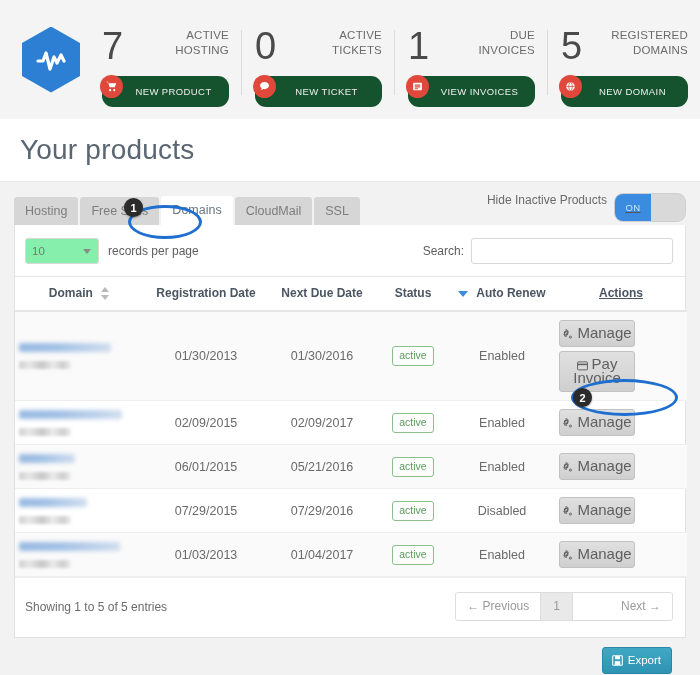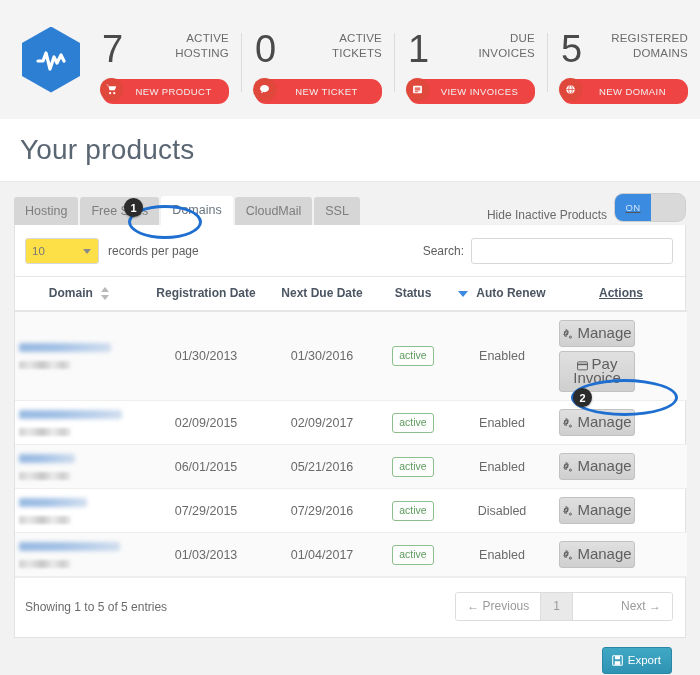--- a/index.html
+++ b/index.html
@@ -82,23 +82,23 @@
   .stat-label {
     text-align: right;
     font-size: 11.5px;
     color: #6b6b6b;
     line-height: 15px;
     letter-spacing: .2px;
     padding-top: 2px;
   }
   .stat-btn {
     margin-top: 3px;
-    height: 25px;
+    height: 31px;
     border-radius: 11px;
-    background: #ef4444;
+    background: #14532d;
     display: flex;
     align-items: center;
     position: relative;
     width: 127px;
   }
   .stat-btn .circ {
     position: absolute;
     left: -2px;
     top: -1px;
     width: 23px;
@@ -162,21 +162,21 @@
     box-sizing: border-box;
   }
   .tab.active {
     background: #ffffff;
     color: #6a7582;
     height: 29px;
   }
   .hide-inactive {
     margin-left: auto;
     display: flex;
-    align-items: flex-end;
+    align-items: flex-start;
     padding-bottom: 3px;
   }
   .hide-inactive .hi-label {
     font-size: 12px;
     color: #6a6a6a;
     margin-right: 7px;
   }
   .toggle {
     width: 72px;
     height: 29px;
@@ -214,21 +214,21 @@
     display: flex;
     align-items: center;
     padding: 13px 12px 12px 10px;
   }
   .perpage { display: flex; align-items: center; }
   .select {
     width: 74px;
     height: 26px;
     border: 1px solid #d8d8d8;
     border-radius: 3px;
-    background: #fde047;
+    background: #86efac;
     font-size: 11.5px;
     color: #777;
     display: flex;
     align-items: center;
     padding: 0 6px;
     box-sizing: border-box;
     position: relative;
     cursor: pointer;
   }
   .select .caret {

